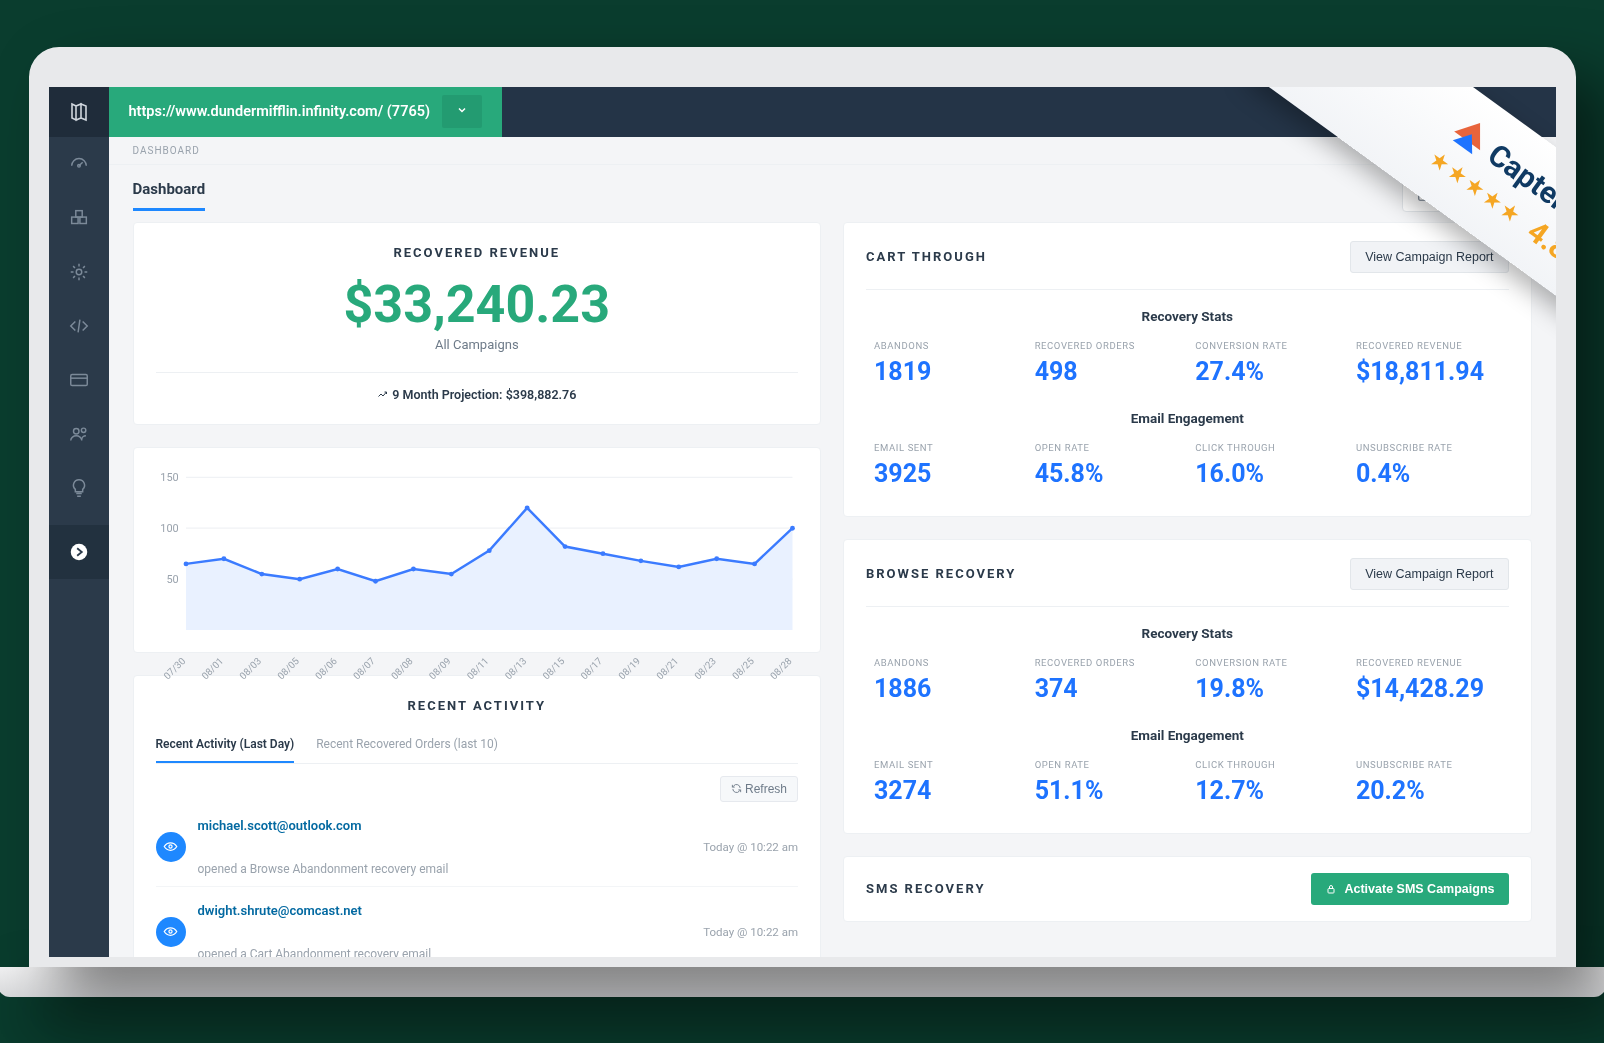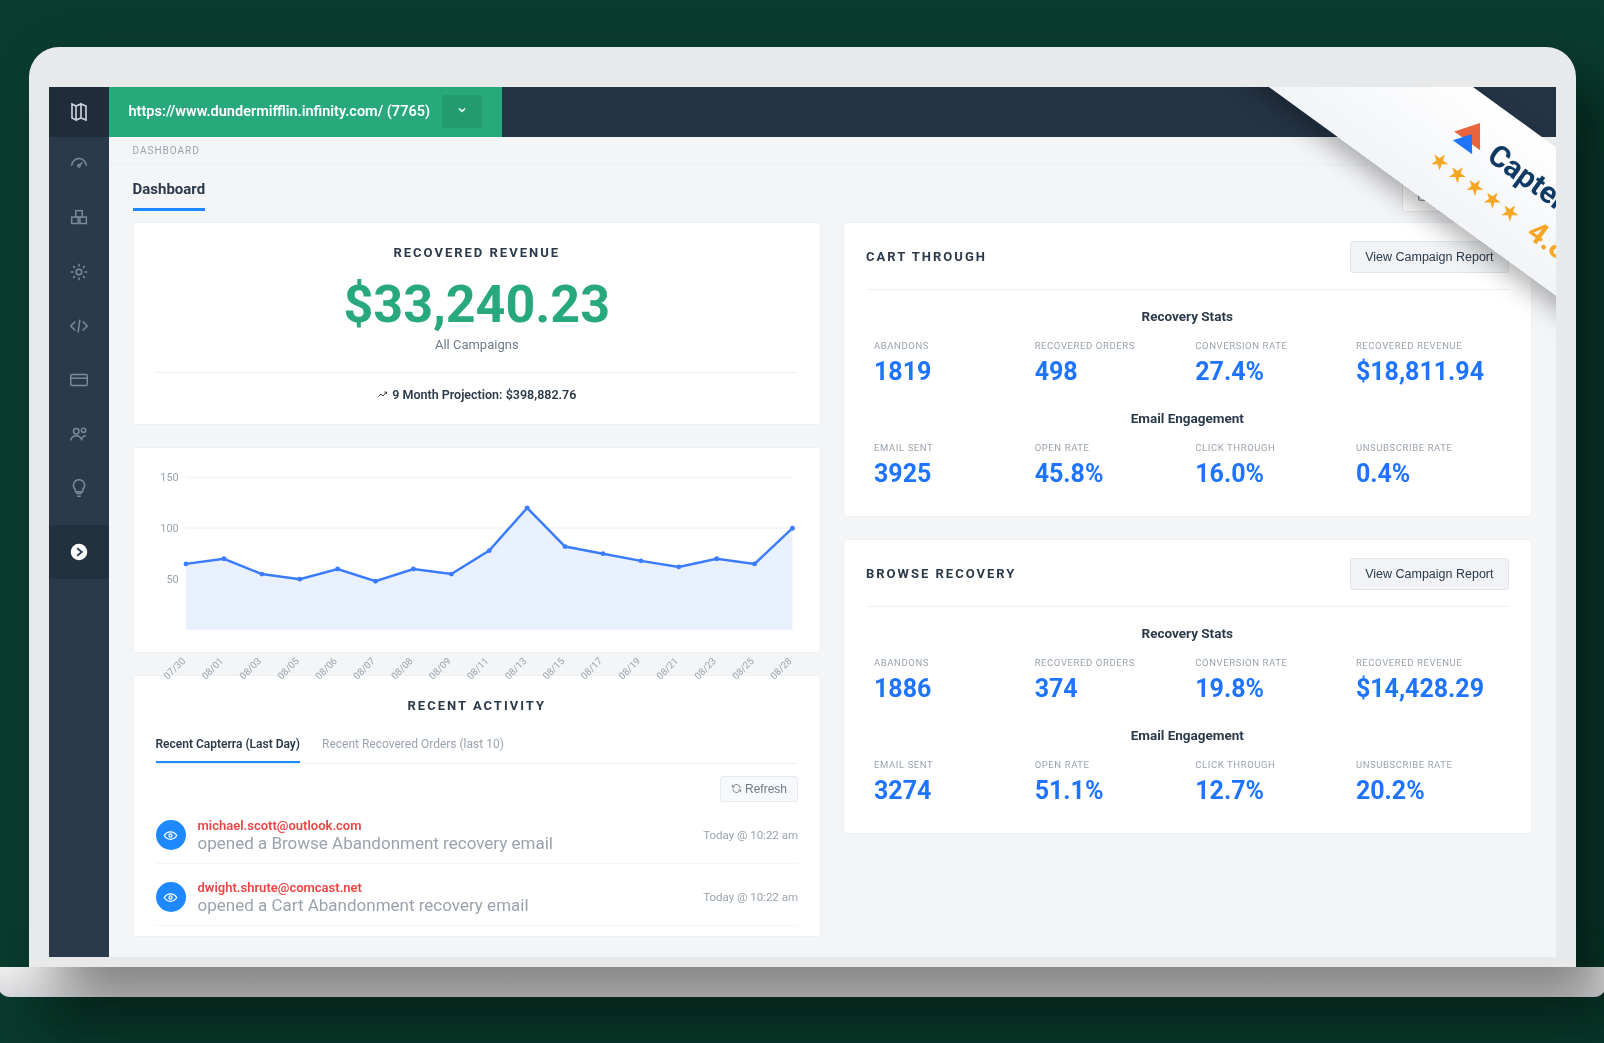--- a/index.html
+++ b/index.html
@@ -109,22 +109,22 @@
     position:relative; height:160px; margin-left:30px; margin-right:6px;
   }
   .chart svg.line { position:absolute; inset:0; }
   .recent-tabs { display:flex; gap:22px; border-bottom:1px solid #edf0f3; margin-top:14px;}
   .recent-tabs div { padding:10px 0; font-size:12px; color:#9aa3ad; cursor:pointer;}
   .recent-tabs div.active { color:#2b3a4a; border-bottom:2px solid #1e88ff; font-weight:600;}
   .refresh { float:right; font-size:12px; color:#6e7b89; background:#f6f8fa; border:1px solid #e6e9ee; padding:5px 10px; border-radius:3px; margin-top:12px; cursor:pointer;}
   .activity-row { display:flex; align-items:center; gap:12px; padding:16px 0 10px; border-bottom:1px solid #f3f5f7; clear:both;}
   .eye { width:30px; height:30px; border-radius:50%; background:#1e88ff; display:flex; align-items:center; justify-content:center; color:#fff; flex-shrink:0;}
   .act-body { flex:1; min-width:0;}
-  .act-email { font-size:13px; color:#ef4444; font-weight:600;}
-  .act-desc { font-size:17px; color:#9aa3ad;}
+  .act-email { font-size:13px; color:#0369a1; font-weight:600;}
+  .act-desc { font-size:12px; color:#9aa3ad;margin-top:29px;}
   .act-time { font-size:11.5px; color:#9aa3ad; white-space:nowrap;}
   .panel-head { display:flex; justify-content:space-between; align-items:center; padding-bottom:16px; border-bottom:1px solid #edf0f3; margin:-4px 0 0;}
   .panel-head h4 { font-size:13px; letter-spacing:2px; font-weight:700; color:#2b3a4a;}
   .btn-grey { background:#f1f3f6; border:1px solid #e2e6ea; color:#2b3a4a; font-size:12.5px; padding:8px 14px; border-radius:3px; cursor:pointer; font-weight:500;}
   .btn-green { background:#28a97b; color:#fff; border:none; font-size:12.5px; padding:9px 14px; border-radius:3px; cursor:pointer; font-weight:600; display:flex; gap:7px; align-items:center;}
   .section-title { text-align:center; font-weight:700; font-size:13.5px; color:#2b3a4a; margin:18px 0 10px;}
   .stat-grid { display:flex; gap:0; }
   .stat { flex:1; padding:6px 8px;}
   .stat .lab { font-size:9.5px; letter-spacing:.6px; color:#9aa3ad; text-transform:uppercase; margin-bottom:6px;}
   .stat .val { font-size:25px; font-weight:700; color:#1e73ff;}
@@ -297,21 +297,21 @@
                     <text x="437.5" y="158" font-size="8" fill="#9aa3ad" text-anchor="end" transform="rotate(-45 437.5 158)">08/23</text>
                     <text x="468.75" y="158" font-size="8" fill="#9aa3ad" text-anchor="end" transform="rotate(-45 468.75 158)">08/25</text>
                     <text x="500" y="158" font-size="8" fill="#9aa3ad" text-anchor="end" transform="rotate(-45 500 158)">08/28</text>
                   </svg>
               </div>
             </div>
 
             <div class="card" style="padding-bottom:10px;">
               <h3>RECENT ACTIVITY</h3>
               <div class="recent-tabs">
-                <div class="active">Recent Capterra (Last Day)</div>
+                <div class="active">Recent Activity (Last Day)</div>
                 <div>Recent Recovered Orders (last 10)</div>
               </div>
               <button class="refresh">
                 <svg width="11" height="11" viewBox="0 0 24 24" fill="none" stroke="#6e7b89" stroke-width="2" style="vertical-align:-1px">
                     <path d="M20 11A8 8 0 006 6l-3 3M4 13a8 8 0 0014 5l3-3M3 4v5h5M21 20v-5h-5"></path>
                   </svg>
                 <span>Refresh</span>
               </button>
               <div id="activity-list">
                   <div class="activity-row">
@@ -428,20 +428,32 @@
                     <div class="lab">CLICK THROUGH</div>
                     <div class="val">12.7%</div>
                   </div>
                 <div class="stat">
                     <div class="lab">UNSUBSCRIBE RATE</div>
                     <div class="val">20.2%</div>
                   </div>
               </div>
             </div>
 
+            <div class="card" style="padding:16px 22px;">
+              <div class="panel-head" style="border:none;padding-bottom:0;margin:0;">
+                <h4>SMS RECOVERY</h4>
+                <button class="btn-green">
+                  <svg width="12" height="12" viewBox="0 0 24 24" fill="none" stroke="#fff" stroke-width="2">
+                      <rect x="6" y="11" width="12" height="9" rx="1.5"></rect>
+                      <path d="M9 11V8a3 3 0 016 0v3"></path>
+                    </svg>
+                  <span>Activate SMS Campaigns</span>
+                </button>
+              </div>
+            </div>
           </div>
         </div>
       </div>
     </div>
 
     <div class="ribbon">
       <div class="ribbon-band">
         <div style="display:flex;flex-direction:column;align-items:center;gap:4px;">
           <div style="display:flex;align-items:center;gap:10px;">
             <span class="cap-logo"></span>

